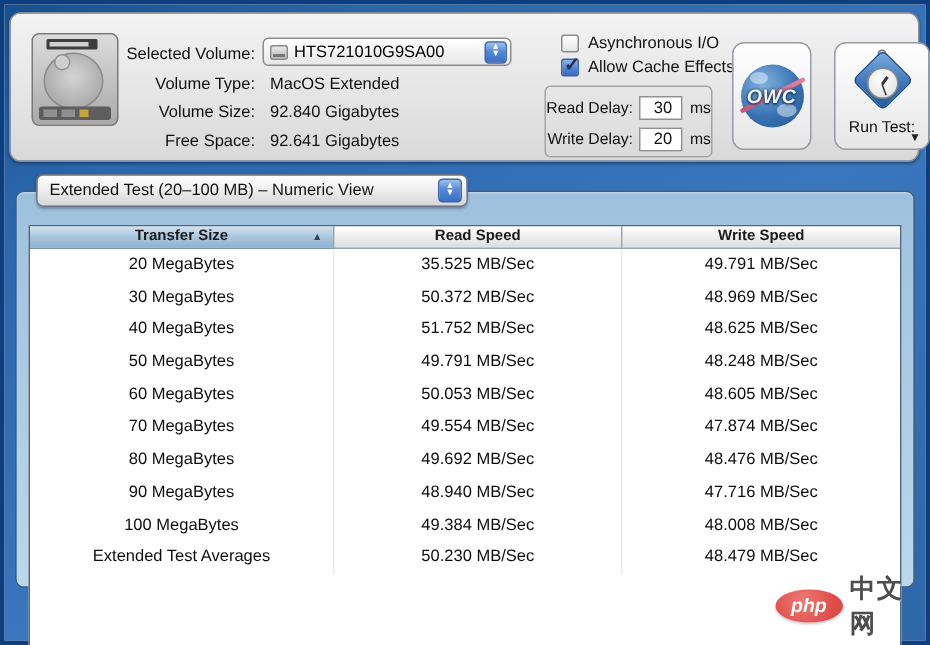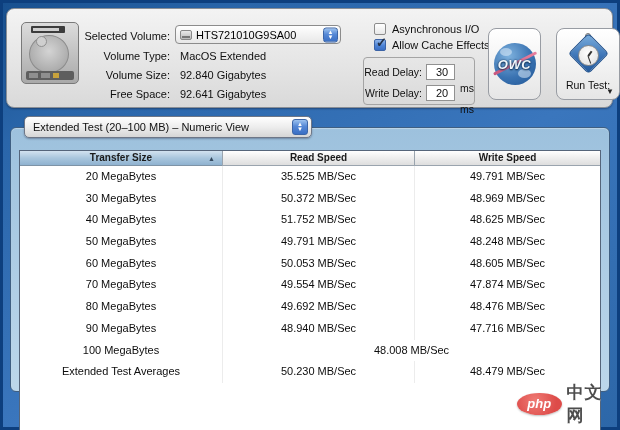--- a/index.html
+++ b/index.html
@@ -60,21 +60,21 @@
   .chk-box.checked { background:linear-gradient(180deg,#8fb5ea 0%, #4d83d6 55%, #3a6fc4 100%); border-color:#3b63a6; }
   .chk-box .tick { position:absolute; left:1px; top:-5px; font-size:13px; font-weight:bold; color:#24324a; }
 
   
   .delay-group { position:absolute; left:356px; top:48px; width:112px; height:48px;
     border:1px solid #a4a4a4; border-radius:4px; }
   .delay-row { position:absolute; left:0; width:100%; height:16px; font-size:10.5px; color:#101010; }
   .delay-row .dlabel { position:absolute; left:0; width:58px; text-align:right; top:2px; }
   .delay-row .dinput { position:absolute; left:62px; top:0; width:29px; height:16px; background:#fff;
     border:1px solid #919191; font-size:11px; padding-left:3px; line-height:14px;text-align:center; }
-  .delay-row .dunit { position:absolute; left:96px; top:2px;margin-top:16px; }
+  .delay-row .dunit { position:absolute; left:96px; top:2px; }
 
   
   .icon-btn { position:absolute; background:linear-gradient(180deg,#ffffff,#e6e6e6);
     border:1px solid #989ca3; border-radius:8px; cursor:pointer; }
   .owc-btn { left:481px; top:19px; width:53px; height:72px; }
   .globe { position:absolute; left:50%; top:50%; transform:translate(-50%,-50%); width:42px; height:42px; border-radius:50%;
     background:radial-gradient(circle at 35% 30%, #7fb2de 0%, #3a73b2 55%, #1f5493 100%); overflow:visible; }
   .globe-spot { position:absolute; border-radius:50%; background:rgba(220,235,248,.55); }
   .globe-text { position:absolute; left:50%; top:50%; transform:translate(-50%,-50%); font-size:13px; font-weight:bold;
     font-style:italic; color:#f2f7fc; text-shadow:0 1px 2px #0d2c50, 0 0 2px #0d2c50; letter-spacing:.5px; }
@@ -283,20 +283,21 @@
     <div class="td c2">49.692 MB/Sec</div>
     <div class="td c3">48.476 MB/Sec</div>
   </div>
   <div class="trow">
     <div class="td c1">90 MegaBytes</div>
     <div class="td c2">48.940 MB/Sec</div>
     <div class="td c3">47.716 MB/Sec</div>
   </div>
   <div class="trow">
     <div class="td c1">100 MegaBytes</div>
+    <div class="td c2">49.384 MB/Sec</div>
     <div class="td c3">48.008 MB/Sec</div>
   </div>
   <div class="trow">
     <div class="td c1">Extended Test Averages</div>
     <div class="td c2">50.230 MB/Sec</div>
     <div class="td c3">48.479 MB/Sec</div>
   </div>
 </div>
 
 <div class="cycles-box">

